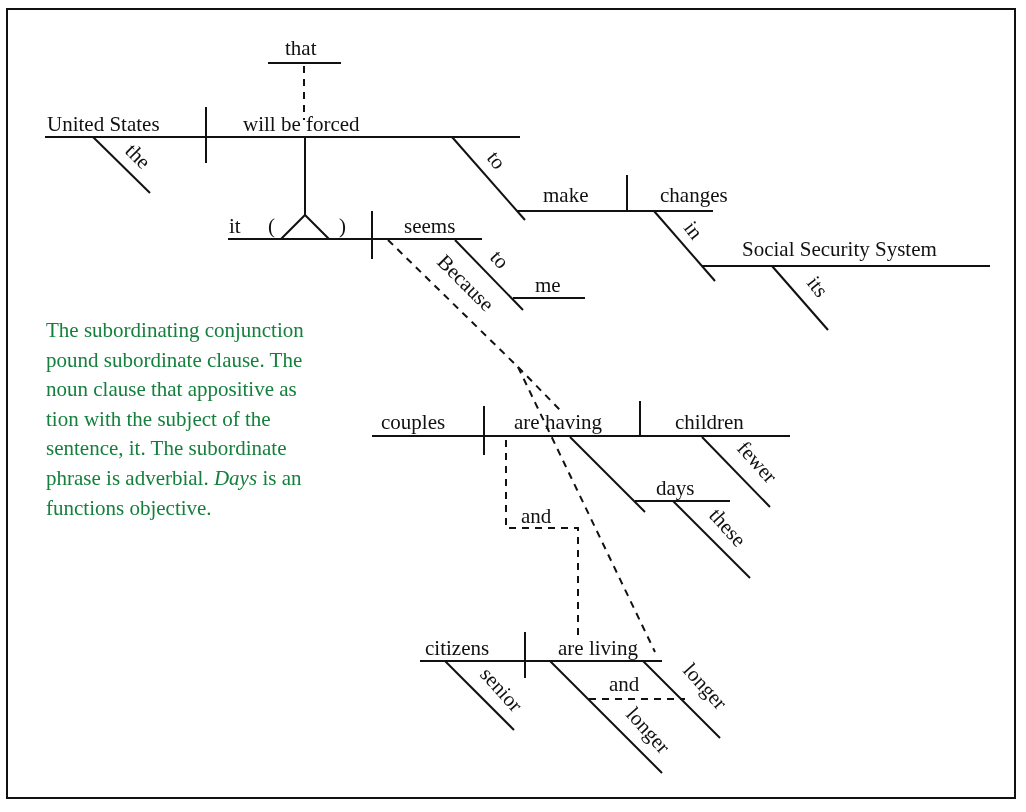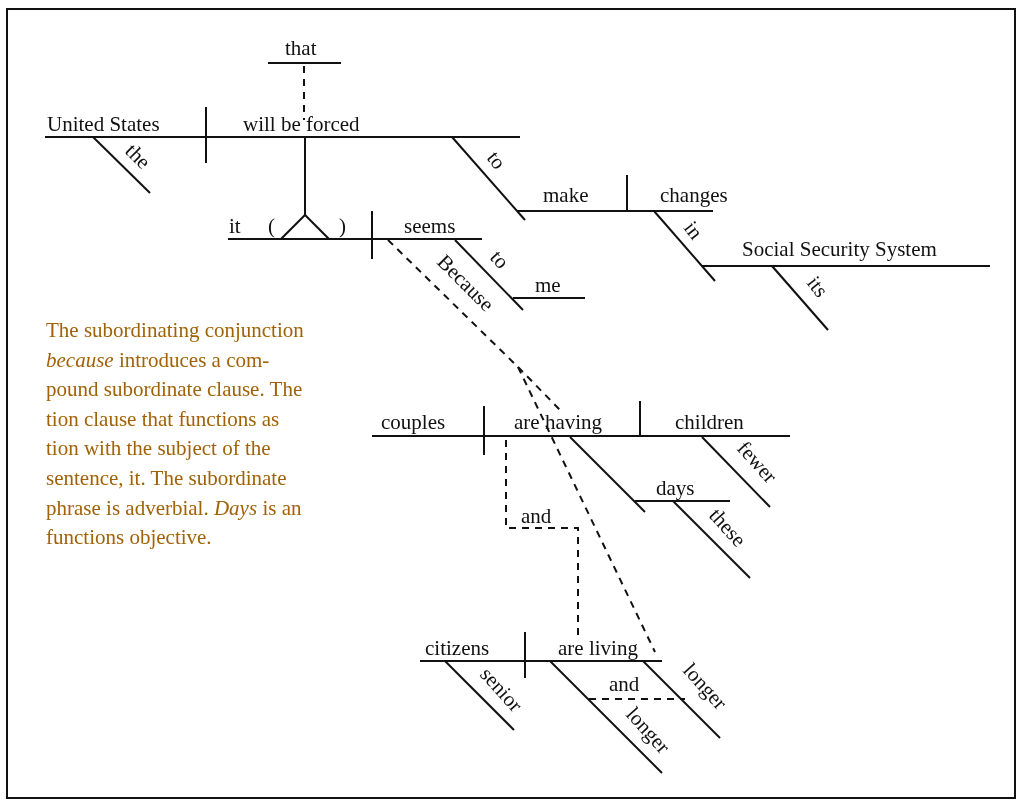--- a/index.html
+++ b/index.html
@@ -8,21 +8,21 @@
     position: absolute; left: 6px; top: 8px; width: 1010px; height: 791px;
     border: 2px solid #111; box-sizing: border-box;
   }
   svg { position: absolute; left: 0; top: 0; }
   .w { font-family: "Liberation Serif", "DejaVu Serif", serif; font-size: 21px; fill: #111; }
   .ln { stroke: #111; stroke-width: 2; fill: none; }
   .dl { stroke: #111; stroke-width: 2; fill: none; stroke-dasharray: 7 6; }
   .note {
     position: absolute; left: 46px; top: 316px; width: 330px;
     font-family: "Liberation Serif", "DejaVu Serif", serif; font-size: 21px;
-    line-height: 29.6px; color: #a16207;
+    line-height: 29.6px; color: #15803d;
   }
   .note i { font-style: italic; }
 </style>
 </head>
 <body>
 
 <div class="frame"></div>
 
 <svg width="1026" height="812">
 
@@ -102,20 +102,19 @@
   <line class="ln" x1="550" y1="661" x2="662" y2="773"></line>
   <text class="w" x="0" y="0" transform="translate(625,715) rotate(48)">longer</text>
   <line class="ln" x1="643" y1="661" x2="720" y2="738"></line>
   <text class="w" x="0" y="0" transform="translate(682,671) rotate(48)">longer</text>
   <line class="dl" x1="589" y1="699" x2="685" y2="699"></line>
   <text class="w" x="609" y="691">and</text>
 </svg>
 
 <div class="note">
     <div><span>The subordinating conjunction</span></div>
-    <div><span></span><i>because</i><span> introduces a com-</span></div>
     <div><span>pound subordinate clause. The</span></div>
-    <div><span>tion clause that functions as</span></div>
+    <div><span>noun clause that appositive as</span></div>
     <div><span>tion with the subject of the</span></div>
     <div><span>sentence, it. The subordinate</span></div>
     <div><span>phrase is adverbial. </span><i>Days</i><span> is an</span></div>
     <div><span>functions objective.</span></div>
   </div>
 
 </body></html>

